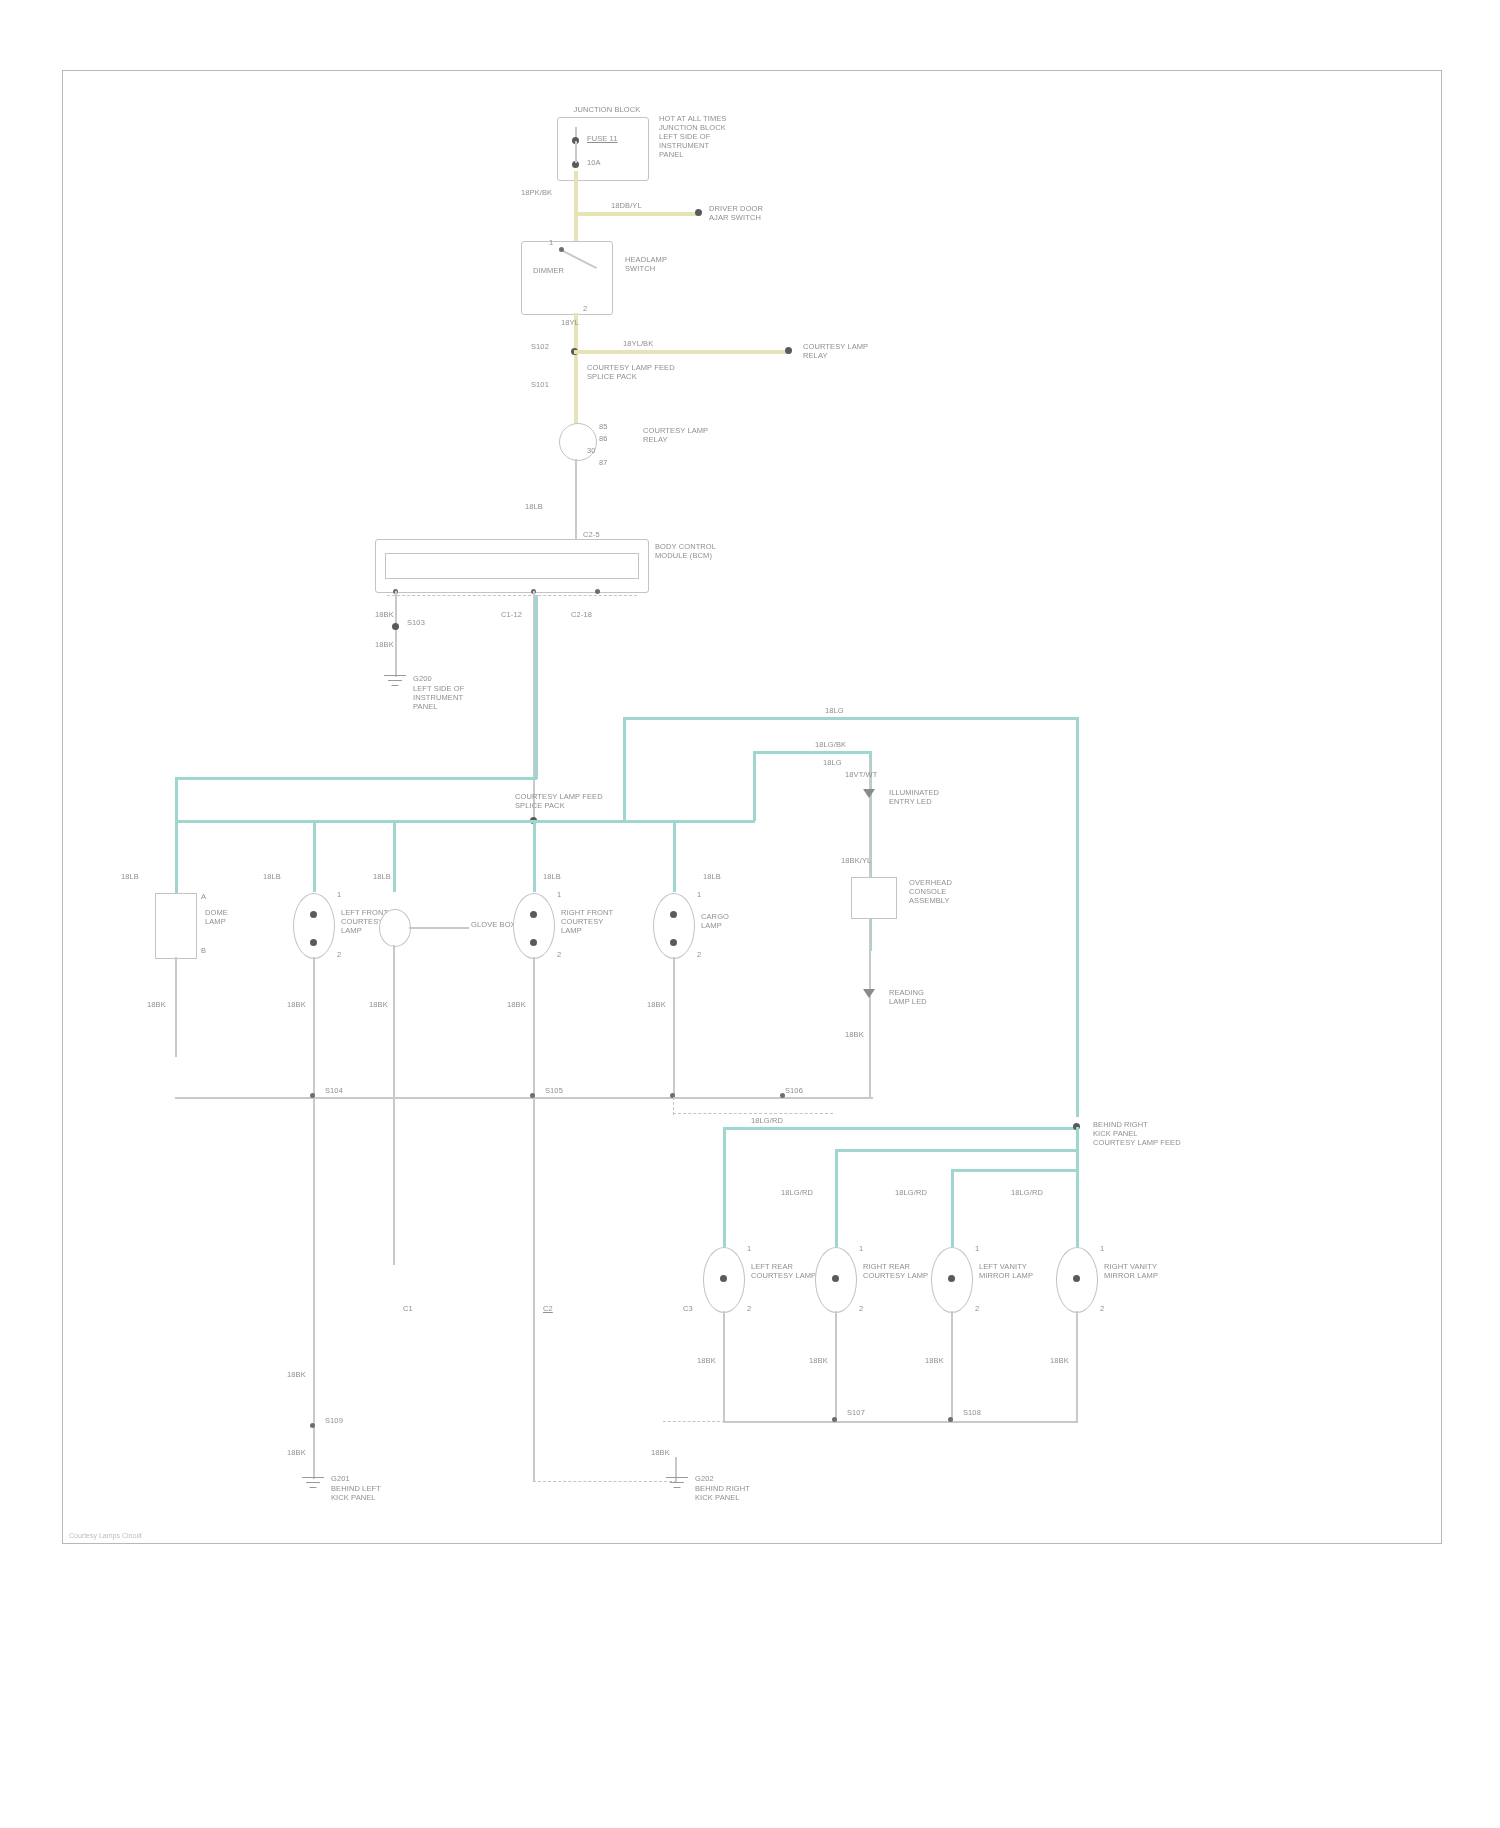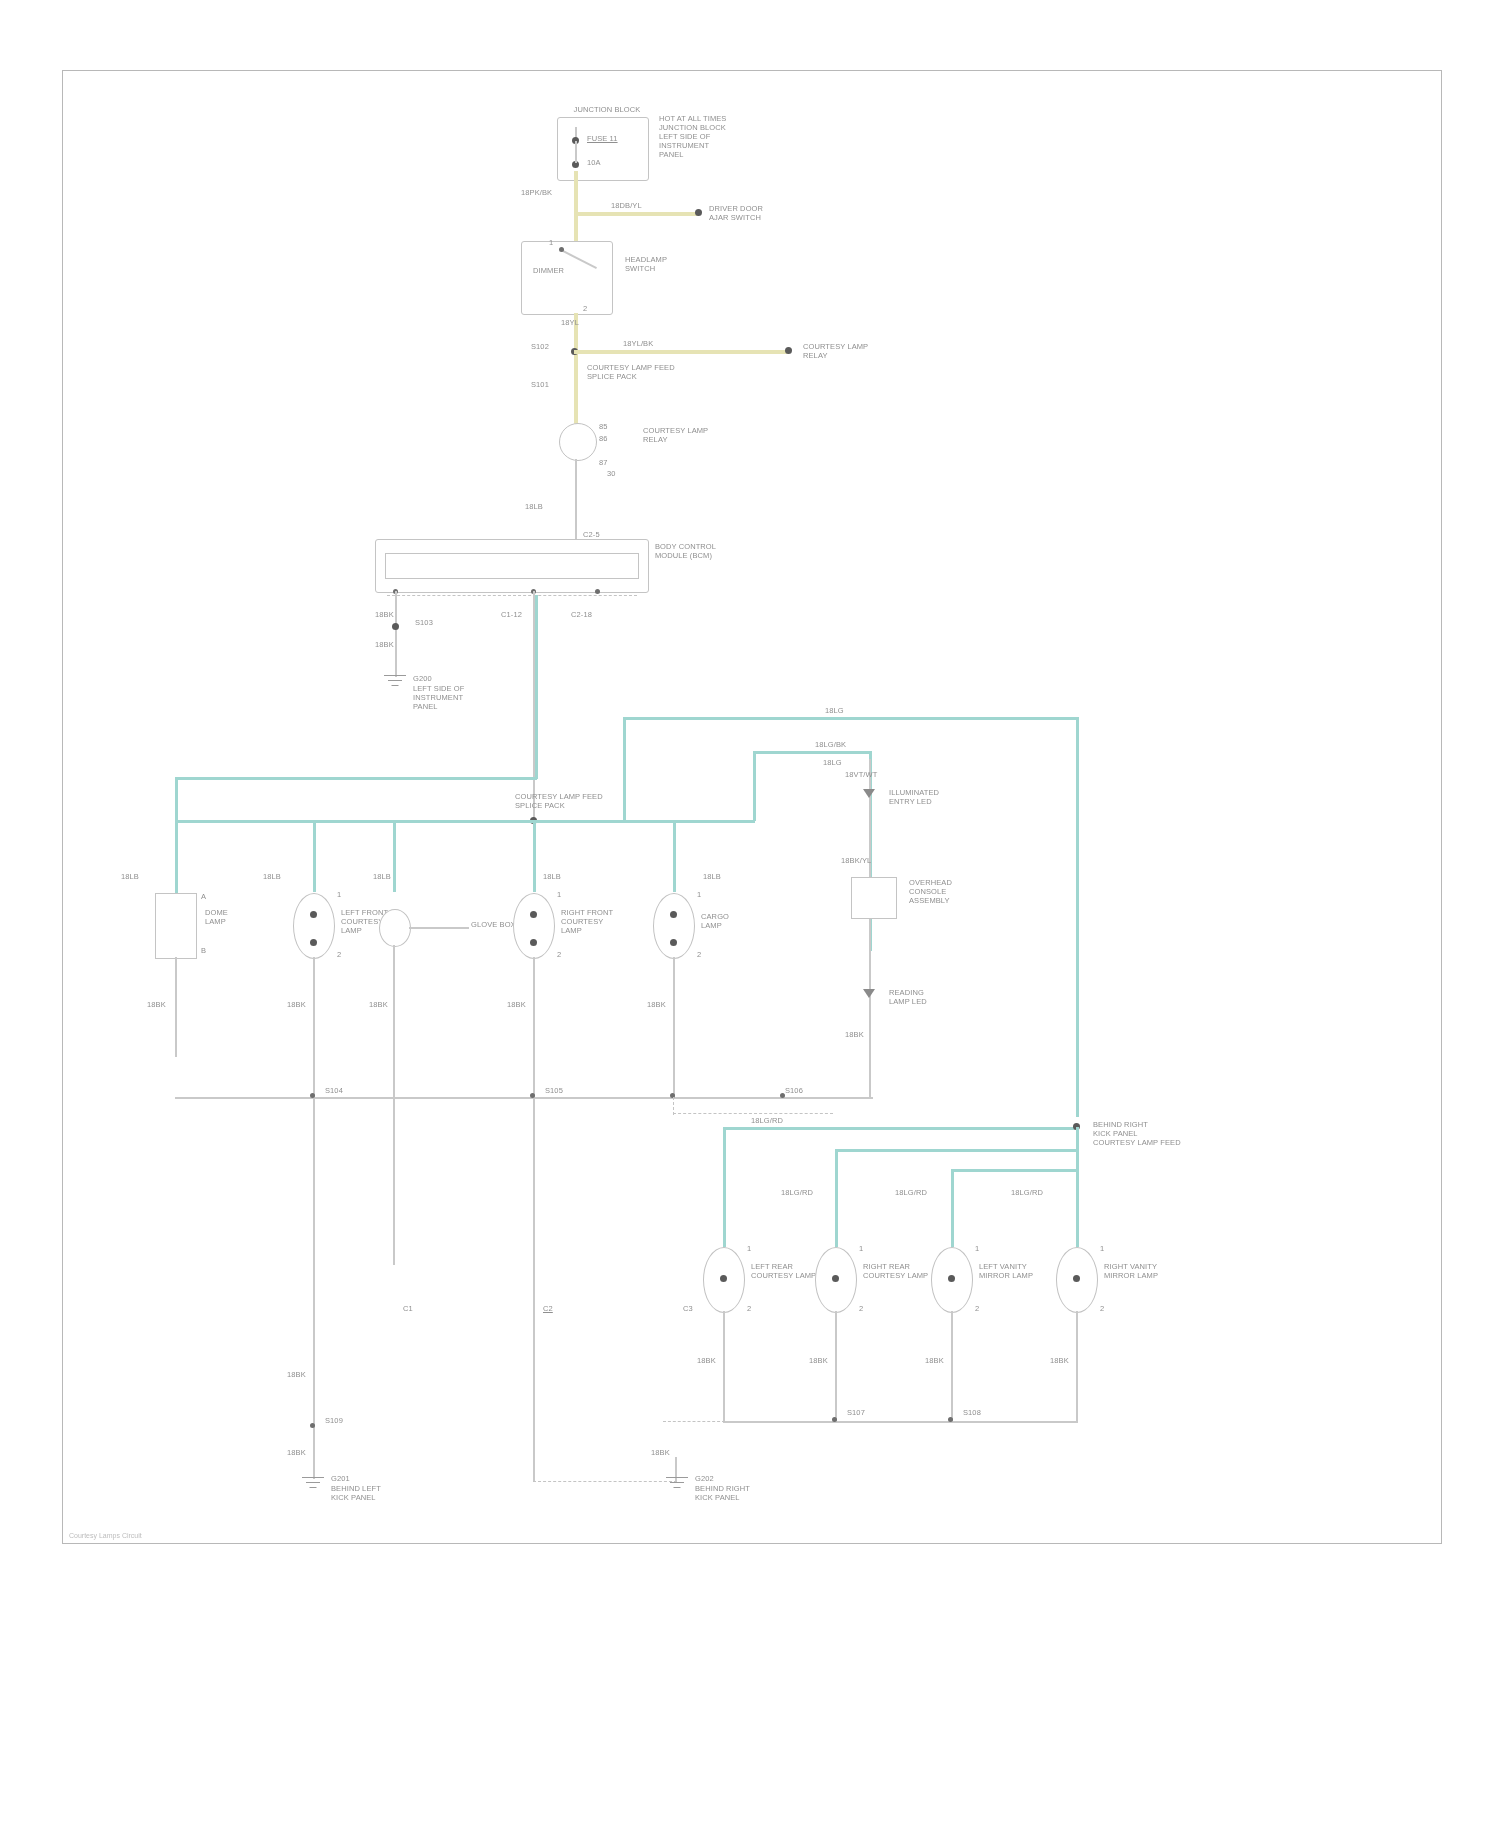--- a/index.html
+++ b/index.html
@@ -82,21 +82,21 @@
     <div class="lbl" style="left:740px;top:281px;">RELAY</div>
 
     <div class="lbl" style="left:524px;top:293px;">COURTESY LAMP FEED</div>
     <div class="lbl" style="left:524px;top:302px;">SPLICE PACK</div>
     <div class="lbl" style="left:468px;top:310px;">S101</div>
 
     <div class="wire yel v" style="left:511px;top:314px;height:58px;"></div>
     <div class="circ" style="left:496px;top:352px;width:36px;height:36px;"></div>
     <div class="lbl" style="left:536px;top:352px;">85</div>
     <div class="lbl" style="left:536px;top:364px;">86</div>
-    <div class="lbl" style="left:544px;top:376px;margin-top:23px;">30</div>
+    <div class="lbl" style="left:524px;top:376px;">30</div>
     <div class="lbl" style="left:536px;top:388px;">87</div>
     <div class="lbl" style="left:580px;top:356px;">COURTESY LAMP</div>
     <div class="lbl" style="left:580px;top:365px;">RELAY</div>
 
     <div class="wire v" style="left:512px;top:388px;height:82px;"></div>
     <div class="lbl" style="left:462px;top:432px;">18LB</div>
     <div class="lbl" style="left:520px;top:460px;">C2-5</div>
 
     <div class="box rnd" style="left:312px;top:468px;width:272px;height:52px;"></div>
     <div class="box" style="left:322px;top:482px;width:252px;height:24px;"></div>
@@ -106,21 +106,21 @@
     <div class="dash" style="left:324px;top:524px;width:250px;"></div>
     <div class="dot sm" style="left:330px;top:518px;"></div>
     <div class="dot sm" style="left:468px;top:518px;"></div>
     <div class="dot sm" style="left:532px;top:518px;"></div>
     <div class="lbl" style="left:438px;top:540px;">C1-12</div>
     <div class="lbl" style="left:508px;top:540px;">C2-18</div>
 
     <div class="wire v" style="left:332px;top:520px;height:48px;"></div>
     <div class="lbl" style="left:312px;top:540px;">18BK</div>
     <div class="dot" style="left:329px;top:552px;"></div>
-    <div class="lbl" style="left:352px;top:548px;">S103</div>
+    <div class="lbl" style="left:344px;top:548px;">S103</div>
     <div class="lbl" style="left:312px;top:570px;">18BK</div>
     <div class="wire v" style="left:332px;top:566px;height:40px;"></div>
     <div class="gnd" style="left:320px;top:604px;width:24px;height:14px;">
       <i style="top:0;width:22px;"></i>
         <i style="top:5px;width:14px;"></i>
         <i style="top:10px;width:7px;"></i>
     </div>
     <div class="lbl" style="left:350px;top:604px;">G200</div>
     <div class="lbl" style="left:350px;top:614px;">LEFT SIDE OF</div>
     <div class="lbl" style="left:350px;top:623px;">INSTRUMENT</div>

